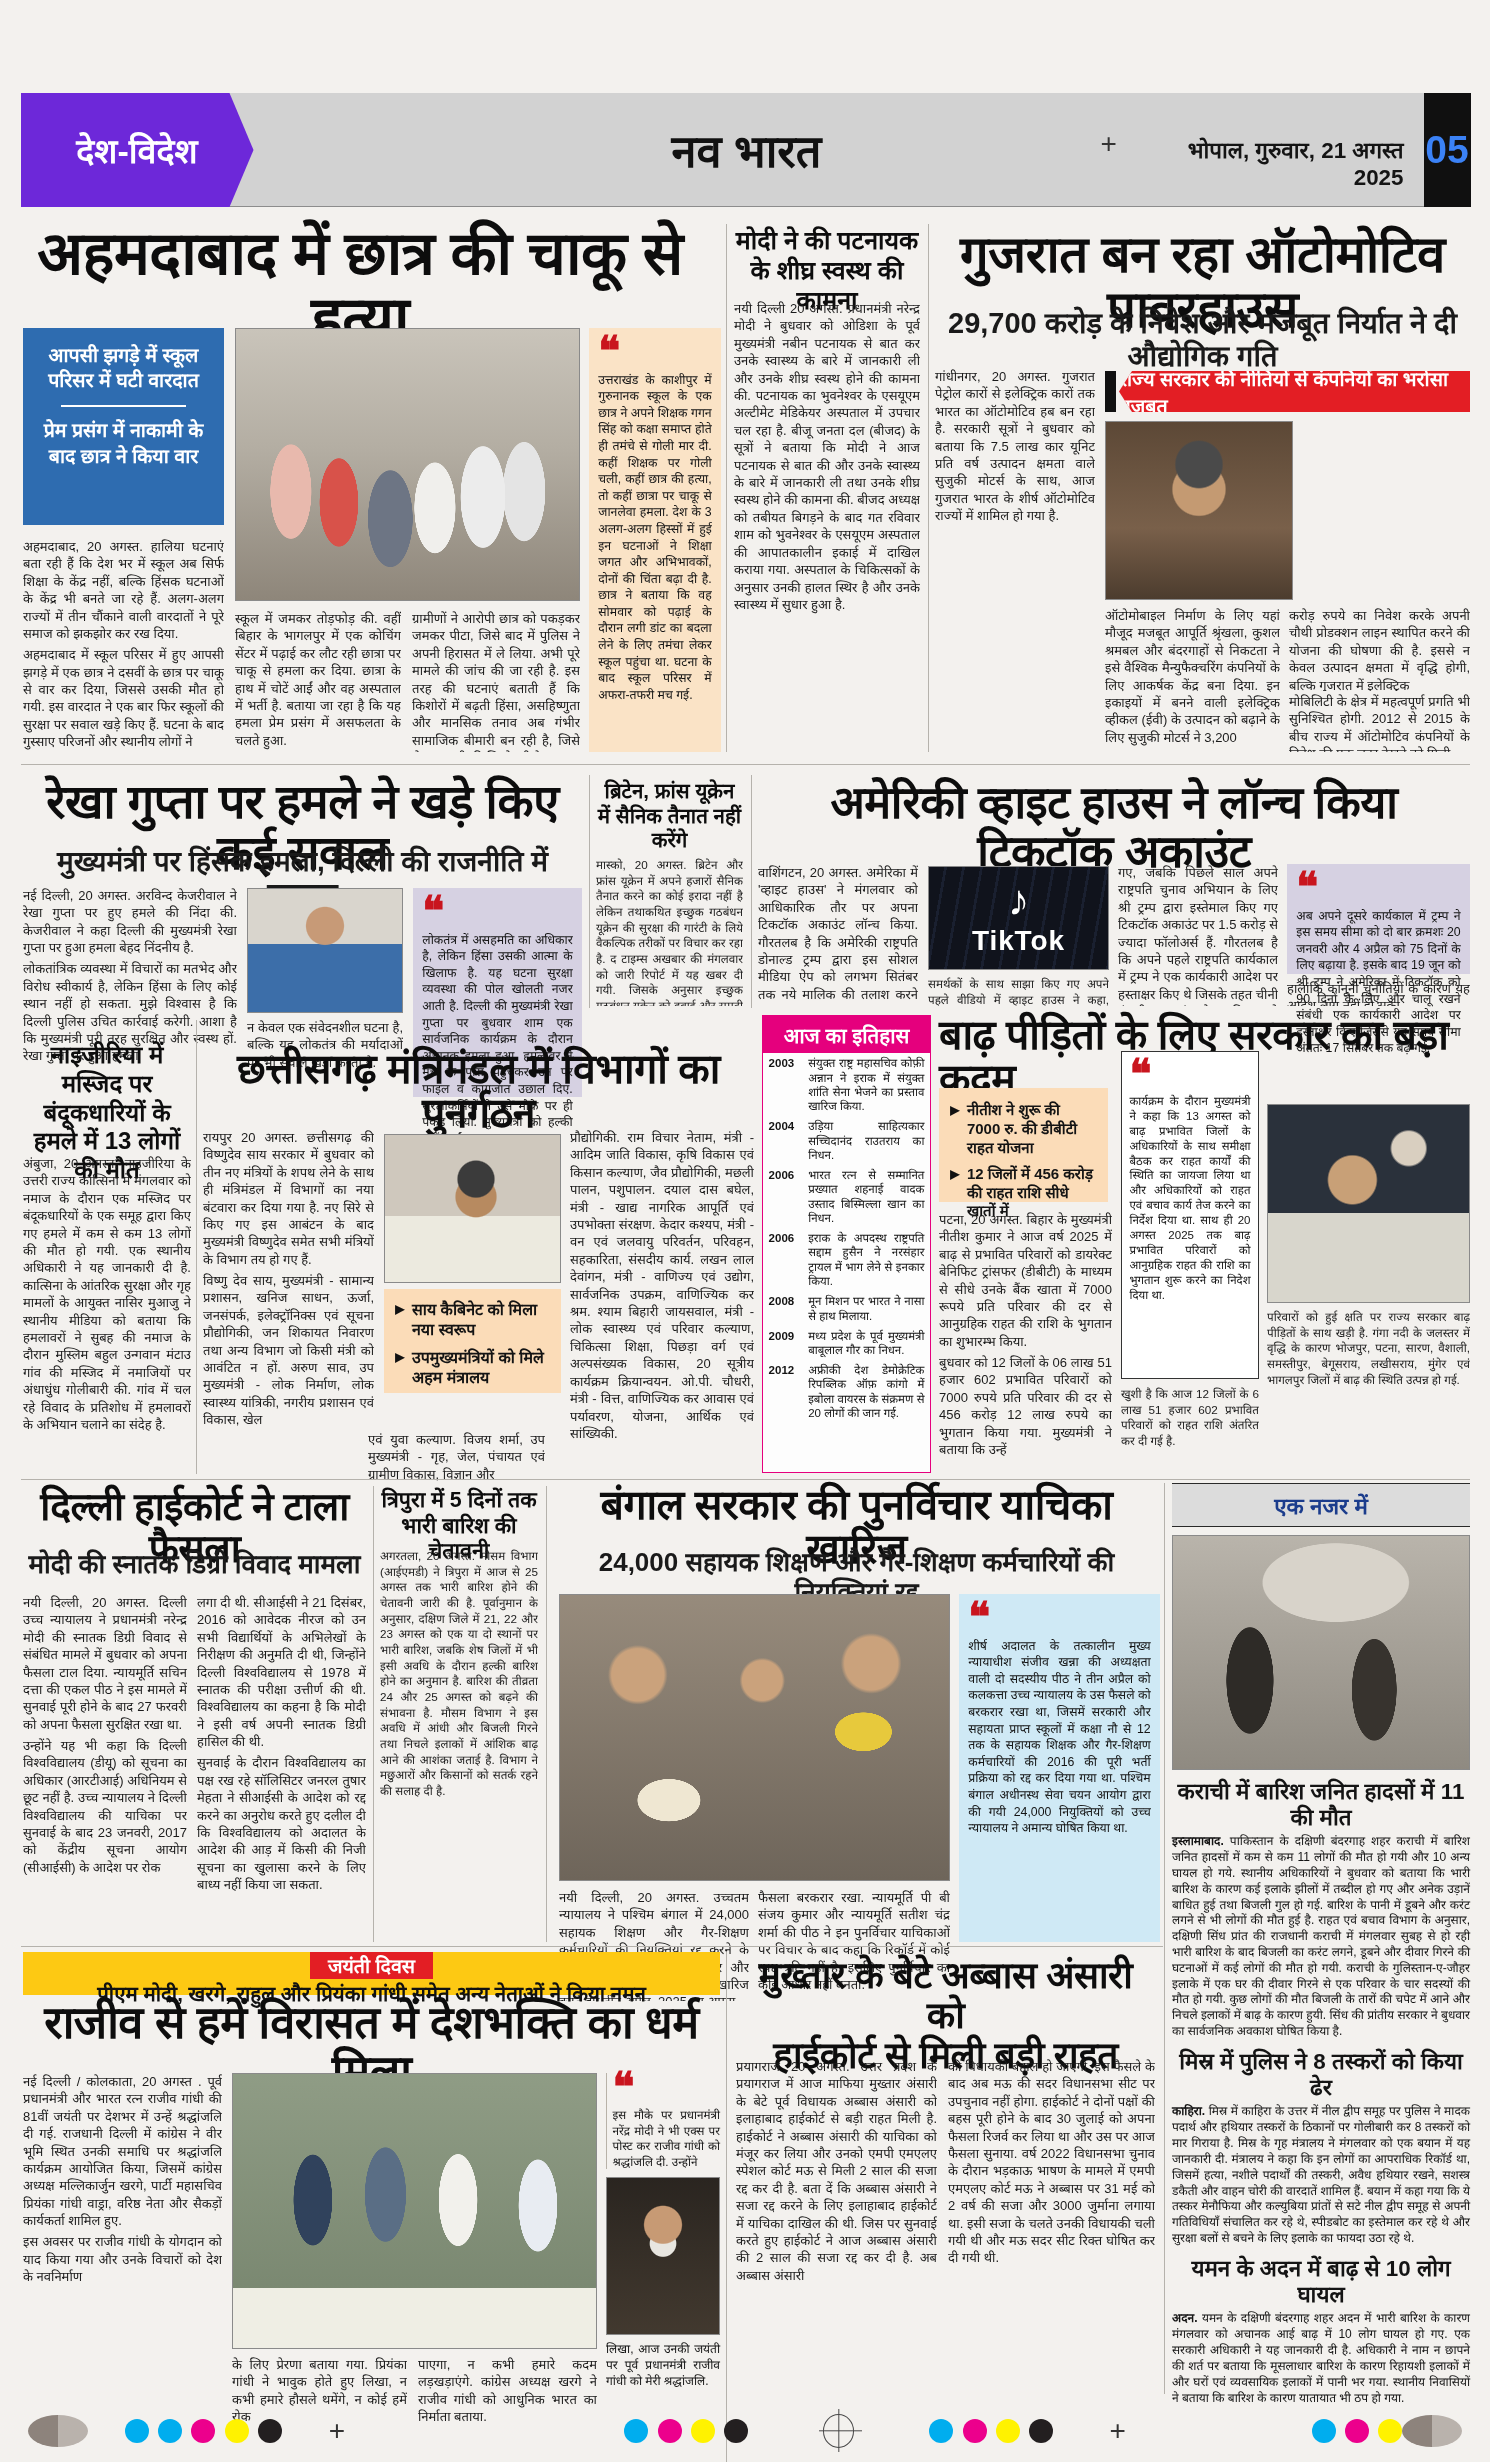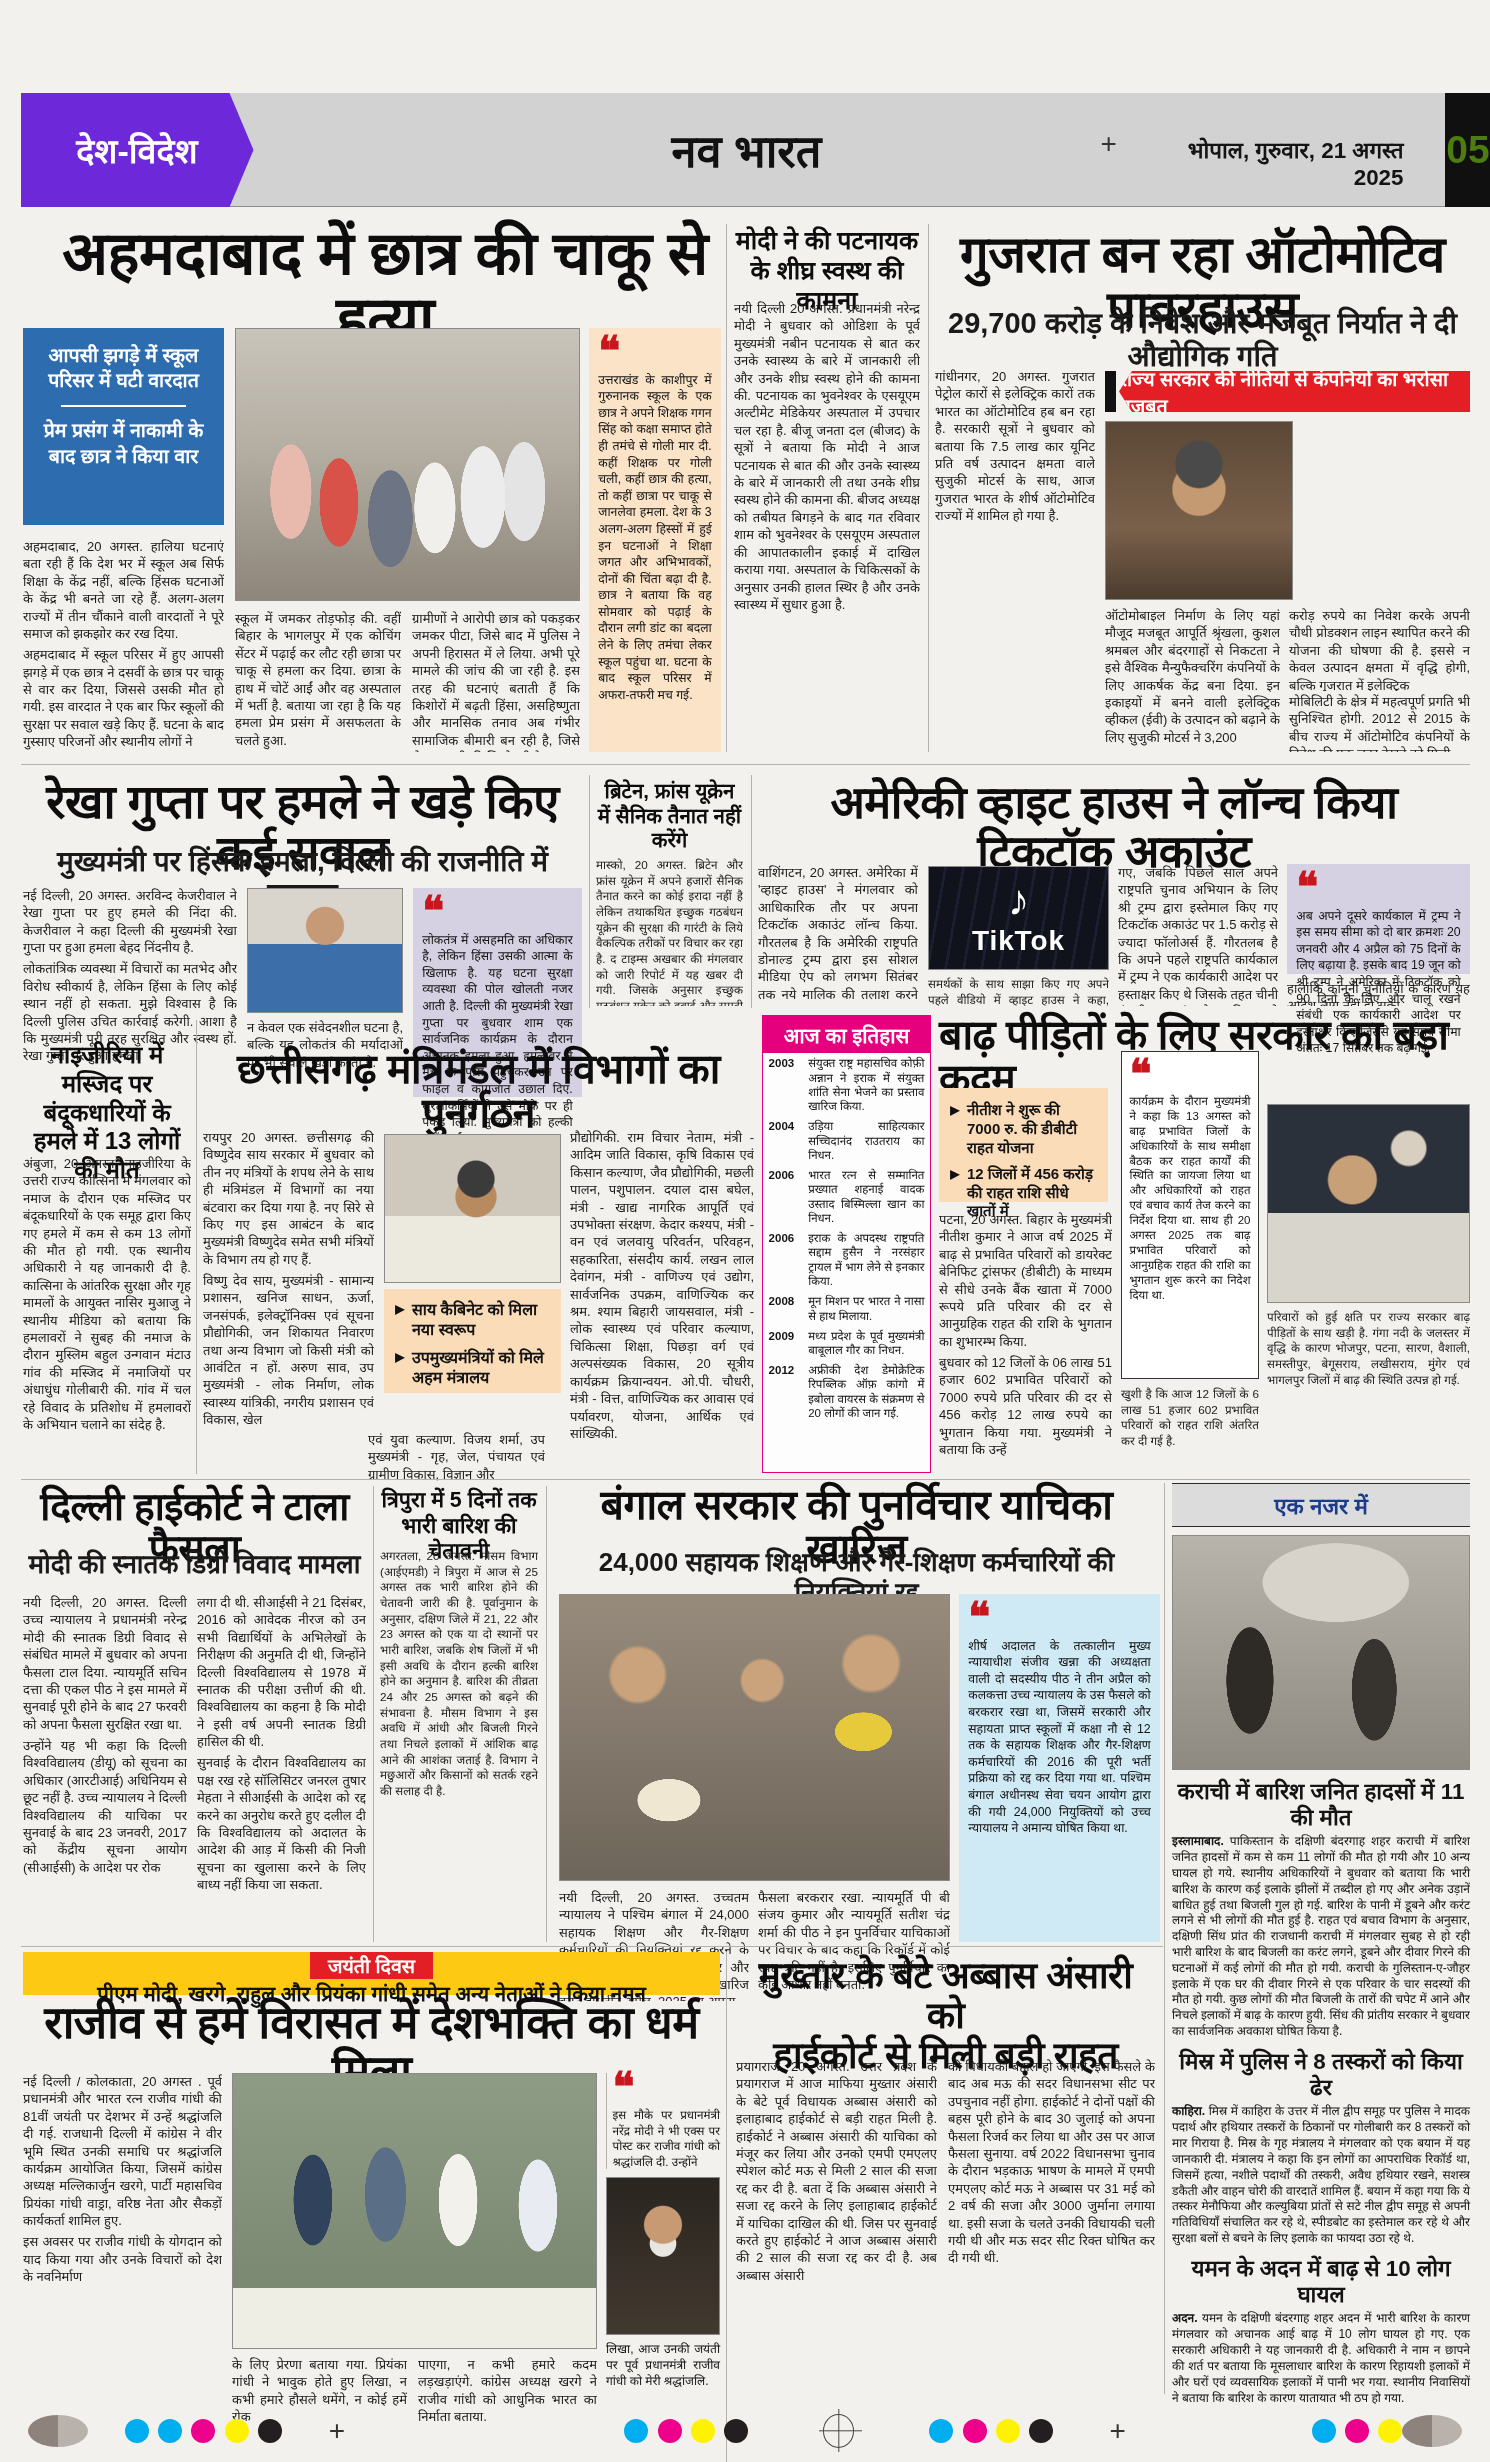--- a/index.html
+++ b/index.html
@@ -13,21 +13,21 @@
   .subhead{font-weight:bold;color:#1a1a1a;text-align:center;line-height:1.15;}
   .colhead{font-weight:bold;text-align:center;line-height:1.2;color:#0d0d0d;}
   .photo{border:0.9px solid #8a8a8a;}
   .qmark{color:#c9151e;font-size:41px;line-height:0.7;font-weight:bold;display:block;margin-bottom:5.6px;font-family:"DejaVu Serif",serif;}
   .quotebox{padding:9.3px 9.3px;font-size:12.3px;line-height:1.35;text-align:justify;}
   .vrule{position:absolute;width:0.9px;background:#b5b2ac;}
   .hrule{position:absolute;height:0.9px;background:#b5b2ac;}
   
   .mast{background:#d2d2d2;border-bottom:1.9px solid #8c8c8c;}
   .section-tag{background:#6d28d9;color:#fff;font-weight:bold;display:flex;align-items:center;justify-content:center;clip-path:polygon(0 0,calc(100% - 24px) 0,100% 50%,calc(100% - 24px) 100%,0 100%);}
-  .pagebox{background:#101010;color:#4d7c0f;font-weight:bold;display:flex;align-items:center;justify-content:center;margin-left:21px;}
+  .pagebox{background:#101010;color:#3b82f6;font-weight:bold;display:flex;align-items:center;justify-content:center;}
   
   .bluebox{background:#2e6cb0;color:#fff;font-weight:bold;text-align:center;}
   .orangebox{background:#fae3c6;}
   .purplebox{background:#d6d1e2;}
   .cyanbox{background:#cfe9f5;}
   .peachbox{background:#fbdcb8;}
   .bulletrow{display:flex;gap:7.5px;font-weight:bold;font-size:16px;line-height:1.25;margin:7.5px 5.6px;}
   .tri{color:#111;font-size:12px;line-height:1.6;}
   .histbox{border:1.9px solid #e5007d;background:#fdfdfd;}
   .histtitle{background:#e5007d;color:#fff;font-weight:bold;text-align:center;font-size:20.5px;padding:4.7px 0;}
@@ -107,21 +107,21 @@
   <div class="abs mast" style="left:20.5px;top:93px;width:1449px;height:114px;">
     <div class="abs section-tag" style="left:0;top:0;width:233px;height:114px;font-size:34px;">
       <span>देश-विदेश</span>
     </div>
     <div class="abs" style="left:577px;top:26px;width:298px;text-align:center;font-size:45px;font-weight:bold;color:#111;">नव भारत</div>
     <div class="abs cross" style="left:1080px;top:35px;">+</div>
     <div class="abs" style="left:1164px;top:41px;width:219px;text-align:right;font-size:22.4px;font-weight:bold;">भोपाल, गुरुवार, 21 अगस्त 2025</div>
     <div class="abs pagebox" style="left:1403px;top:0;width:47px;height:114px;font-size:39px;">05</div>
   </div>
 
-  <div class="abs headline" style="left:35px;top:222px;width:700px;font-size:60px;">अहमदाबाद में छात्र की चाकू से हत्या</div>
+  <div class="abs headline" style="left:10px;top:222px;width:700px;font-size:60px;">अहमदाबाद में छात्र की चाकू से हत्या</div>
 
   <div class="abs bluebox" style="left:23px;top:328px;width:201px;height:197px;padding:15px 11.2px;">
     <div style="font-size:19.6px;line-height:1.3;">आपसी झगड़े में स्कूल परिसर में घटी वारदात</div>
     <div style="width:70%;height:1.9px;background:#fff;margin:11.2px auto;"></div>
     <div style="font-size:19.6px;line-height:1.3;">प्रेम प्रसंग में नाकामी के बाद छात्र ने किया वार</div>
   </div>
 
   <div class="abs photo ph-crowd" style="left:235px;top:328px;width:345px;height:273px;"></div>
 
   <div class="abs orangebox quotebox" style="left:589px;top:328px;width:132px;height:424px;">

